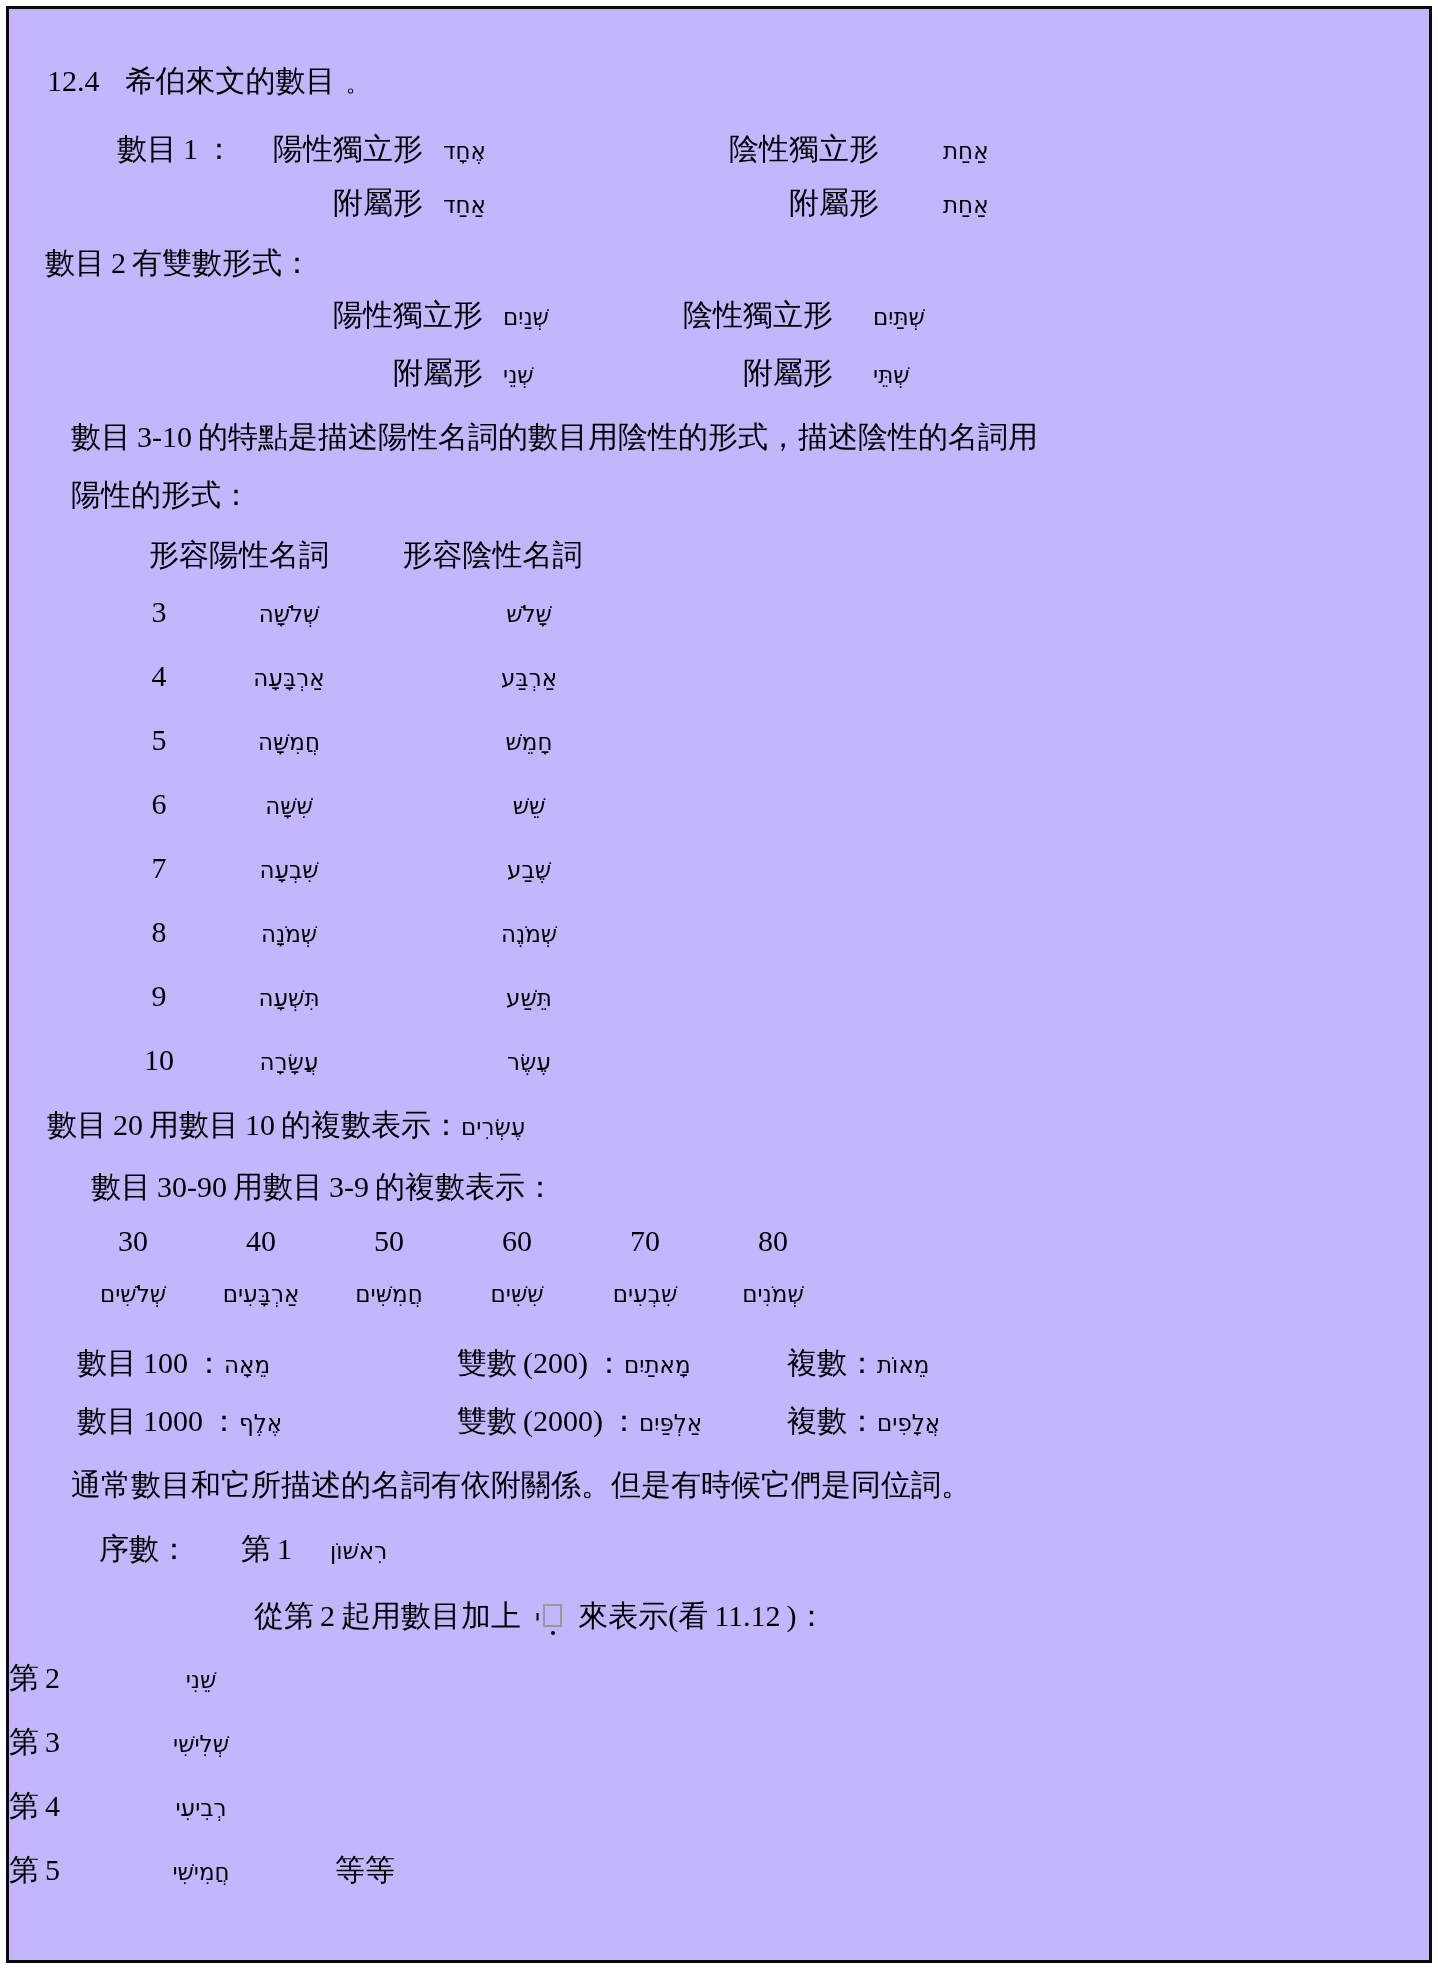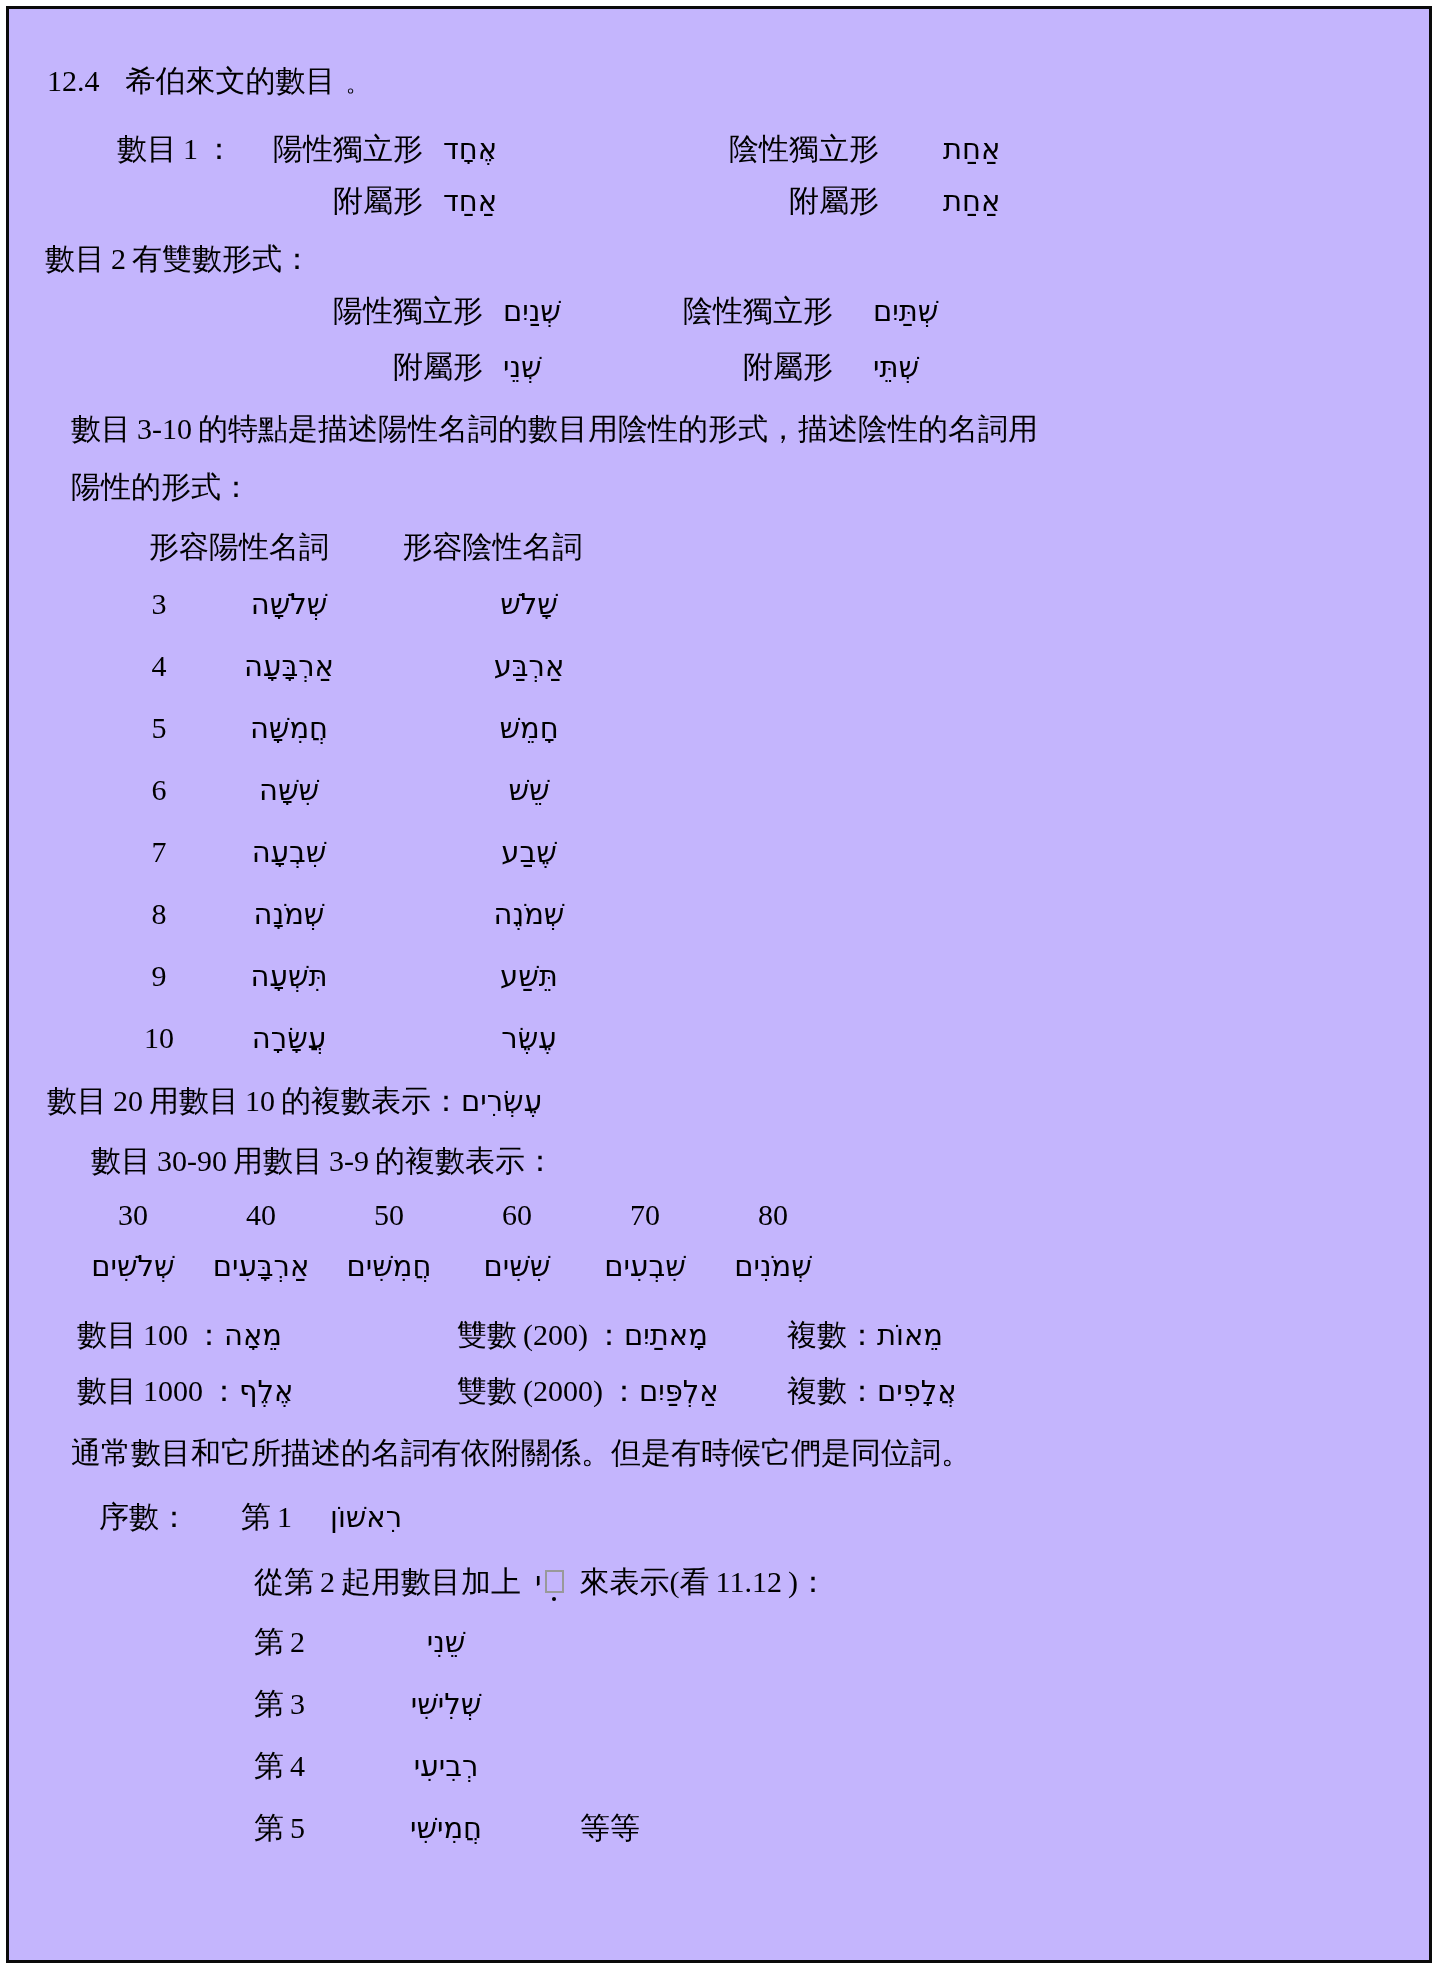--- a/index.html
+++ b/index.html
@@ -1,21 +1,21 @@
 <!DOCTYPE html>
 <html><head>
 <meta charset="utf-8">
 <style>
   html,body{margin:0;padding:0;background:#fff;}
   body{width:1438px;height:1969px;position:relative;color:#000;
        font-family:"Liberation Serif","DejaVu Serif",serif;font-size:30px;}
   .page{position:absolute;left:6px;top:6px;right:6px;bottom:6px;
         border:3px solid #0a0a0a;background:#c4b5fd;box-sizing:border-box;overflow:hidden;}
   .line{white-space:nowrap;line-height:52px;}
-  .he{font-family:"DejaVu Sans",sans-serif;font-size:29px;direction:rtl;unicode-bidi:isolate;}
+  .he{font-family:"DejaVu Sans",sans-serif;font-size:23px;direction:rtl;unicode-bidi:isolate;}
   .lat{font-family:"Liberation Serif",serif;}
   .num{padding:0 6px;}
   
   .l-title{margin-top:46px;margin-left:38px;}
   .l-title .sec{margin-right:26px;}
   .l-title .dot{font-size:24px;margin-left:10px;}
   
   .numrow{display:flex;align-items:baseline;padding-left:108px;}
   .c-intro{width:128px;}
   .c-sp{width:128px;}
@@ -48,21 +48,21 @@
   
   .l100{margin-top:14px;display:flex;align-items:baseline;padding-left:68px;}
   .hseg1{width:380px;}
   .hseg2{width:330px;}
   
   .lnote{margin-top:10px;padding-left:62px;}
   .lordh{margin-top:12px;padding-left:90px;}
   .lordh .dlab{margin-left:52px;}
   .lordh .he{margin-left:32px;}
   .lrule{margin-top:10px;padding-left:245px;line-height:58px;}
-  .ordrow{display:flex;align-items:baseline;padding-left:245px;line-height:62px;}
+  .ordrow{display:flex;align-items:baseline;line-height:62px;}
   .o-lab{width:92px;}
   .o-word{width:200px;text-align:center;}
   .o-extra{margin-left:34px;}
   .g8{margin-left:8px;} .g14{margin-left:14px;}
   .ph-box{display:inline-block;width:15px;height:19px;border:2px solid #999;
           vertical-align:-1px;position:relative;margin:0 8px 0 3px;}
   .ph-box::after{content:"";position:absolute;width:4px;height:4px;background:#000;
           border-radius:50%;left:50%;transform:translateX(-50%);bottom:-10px;}
 </style>
 </head>

